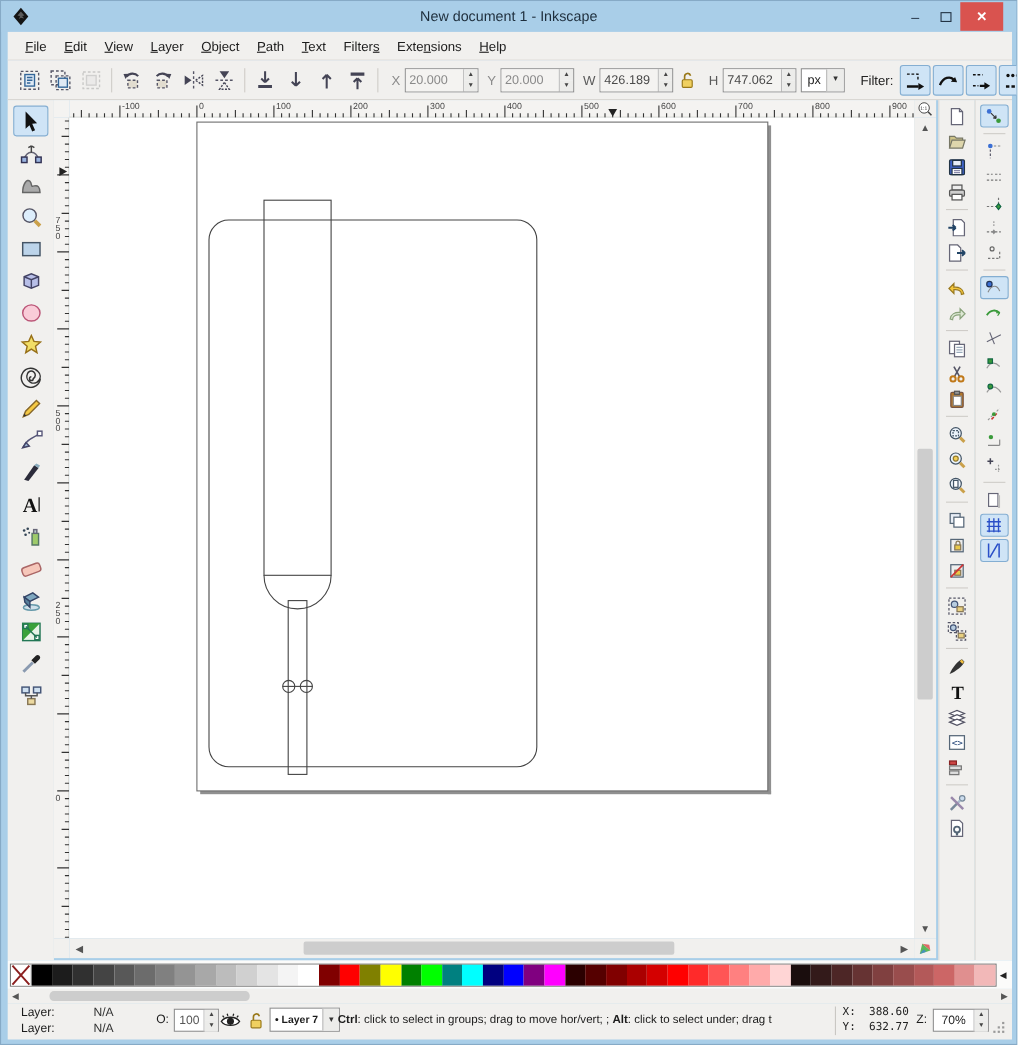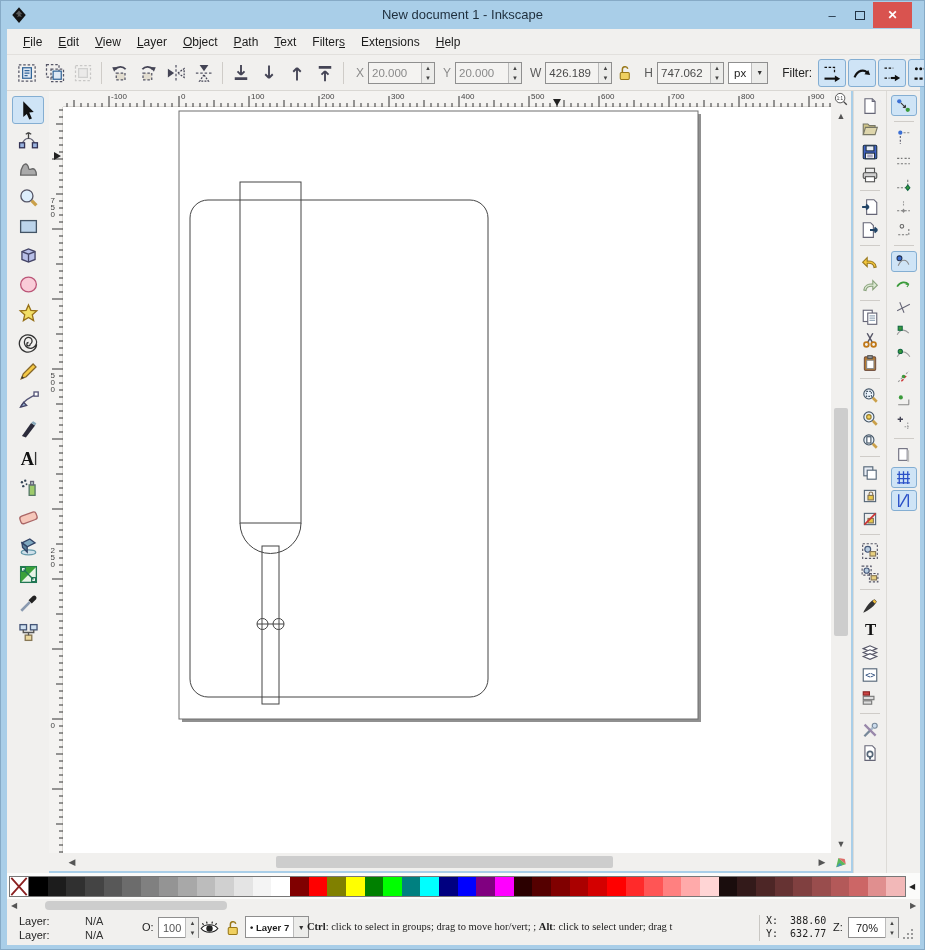--- a/index.html
+++ b/index.html
@@ -87,21 +87,21 @@
 
   
   .statusbar { position:absolute; left:6px; top:911px; width:913px; height:33px; background:#f1f0ee; font-size:11px; color:#1c1c1c; }
   .sb { position:absolute; }
   .sb-input { display:flex; align-items:center; border:1px solid #8f8f8f; background:#fff; height:21px; }
   .sb-input .val { font-size:11px; color:#555; padding:0 4px; }
   .mono { font-family:"DejaVu Sans Mono",monospace; font-size:10px; color:#222; }
   .layerbox { display:flex; align-items:center; height:22px; border:1px solid #8f8f8f; background:#fff; }
   .layerbox .lv { font-size:9.5px; font-weight:bold; padding:0 4px; white-space:nowrap; }
   .layerbox .la { width:15px; height:20px; border-left:1px solid #bbb; background:#ececea; display:flex; align-items:center; justify-content:center; font-size:7px; color:#333; }
-  .msg { white-space:nowrap; overflow:hidden; font-size:10.5px; color:#1c1c1c;font-family:Liberation Serif, serif; }
+  .msg { white-space:nowrap; overflow:hidden; font-size:10.5px; color:#1c1c1c; }
   .grip { position:absolute; right:5px; bottom:4px; width:12px; height:12px; }
   .grip i { position:absolute; width:2px; height:2px; background:#9a9a9a; }
   svg { display:block; }
 </style>
 </head>
 <body>
 
 <div class="window">
 
   <div class="titlebar">

